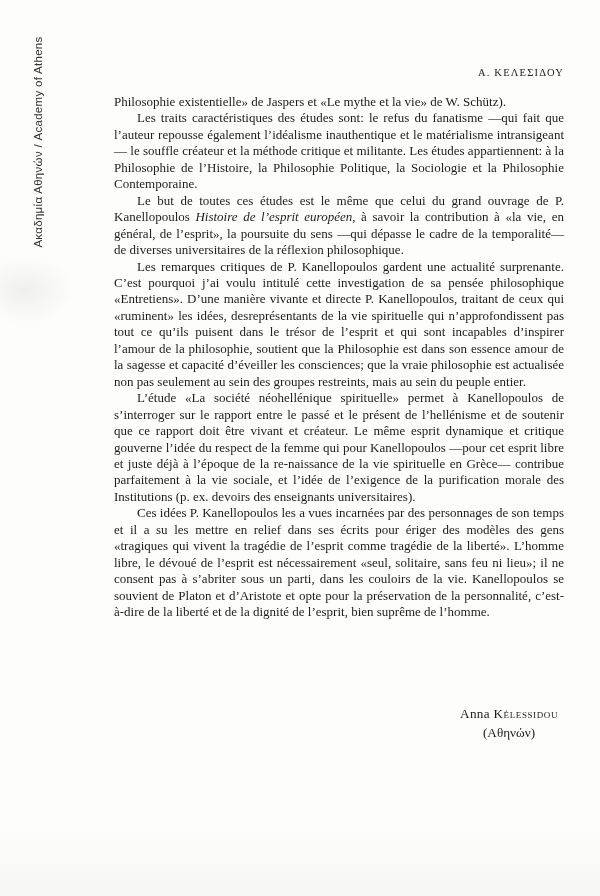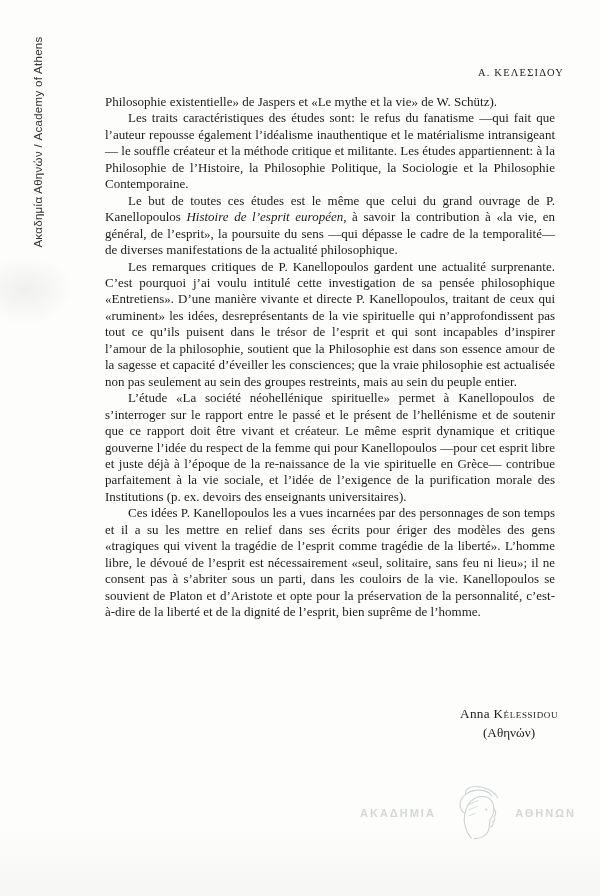--- a/index.html
+++ b/index.html
@@ -24,21 +24,21 @@
     transform-origin:center;
     white-space:nowrap;
     font-family:"Liberation Sans", sans-serif;
     font-size:11.5px;color:#333333;letter-spacing:0.3px;
   }
   .running-title{
     position:absolute;left:114px;width:450px;top:67px;
     text-align:right;font-size:10.5px;letter-spacing:1.2px;color:#222;
   }
   .body-text{
-    position:absolute;left:105px;top:94px;width:450px;
+    position:absolute;left:114px;top:94px;width:450px;
     font-size:13px;line-height:16.45px;text-align:justify;
   }
   .body-text p{margin:0;}
   .body-text p.indent{text-indent:23px;}
   .italic{font-style:italic;margin-top:44px;}
   .signature{
     position:absolute;right:42px;top:704px;text-align:center;
     font-size:13.2px;line-height:19px;
   }
   .signature .name{letter-spacing:0.3px;}
@@ -64,42 +64,26 @@
 
   <div class="edge-smudge"></div>
 
   <div class="stamp">Ακαδημία Αθηνών / Academy of Athens</div>
 
   <div class="running-title">Α. ΚΕΛΕΣΙΔΟΥ</div>
 
   <div class="body-text">
     <p>Philosophie existentielle» de Jaspers et «Le mythe et la vie» de W. Schütz).</p>
     <p class="indent">Les traits caractéristiques des études sont: le refus du fanatisme —qui fait que l’auteur repousse également l’idéalisme inauthentique et le matérialisme intransigeant— le souffle créateur et la méthode critique et militante. Les études appartiennent: à la Philosophie de l’Histoire, la Philosophie Politique, la Sociologie et la Philosophie Contemporaine.</p>
-    <p class="indent"><span>Le but de toutes ces études est le même que celui du grand ouvrage de P. Kanellopoulos </span><span class="italic">Histoire de l’esprit européen</span><span>, à savoir la contribution à «la vie, en général, de l’esprit», la poursuite du sens —qui dépasse le cadre de la temporalité— de diverses manifestations de la actualité philosophique.</span></p>
+    <p class="indent"><span>Le but de toutes ces études est le même que celui du grand ouvrage de P. Kanellopoulos </span><span class="italic">Histoire de l’esprit européen</span><span>, à savoir la contribution à «la vie, en général, de l’esprit», la poursuite du sens —qui dépasse le cadre de la temporalité— de diverses universitaires de la réflexion philosophique.</span></p>
     <p class="indent">Les remarques critiques de P. Kanellopoulos gardent une actualité surprenante. C’est pourquoi j’ai voulu intitulé cette investigation de sa pensée philosophique «Entretiens». D’une manière vivante et directe P. Kanellopoulos, traitant de ceux qui «ruminent» les idées, desreprésentants de la vie spirituelle qui n’approfondissent pas tout ce qu’ils puisent dans le trésor de l’esprit et qui sont incapables d’inspirer l’amour de la philosophie, soutient que la Philosophie est dans son essence amour de la sagesse et capacité d’éveiller les consciences; que la vraie philosophie est actualisée non pas seulement au sein des groupes restreints, mais au sein du peuple entier.</p>
     <p class="indent">L’étude «La société néohellénique spirituelle» permet à Kanellopoulos de s’interroger sur le rapport entre le passé et le présent de l’hellénisme et de soutenir que ce rapport doit être vivant et créateur. Le même esprit dynamique et critique gouverne l’idée du respect de la femme qui pour Kanellopoulos —pour cet esprit libre et juste déjà à l’époque de la re-naissance de la vie spirituelle en Grèce— contribue parfaitement à la vie sociale, et l’idée de l’exigence de la purification morale des Institutions (p. ex. devoirs des enseignants universitaires).</p>
     <p class="indent">Ces idées P. Kanellopoulos les a vues incarnées par des personnages de son temps et il a su les mettre en relief dans ses écrits pour ériger des modèles des gens «tragiques qui vivent la tragédie de l’esprit comme tragédie de la liberté». L’homme libre, le dévoué de l’esprit est nécessairement «seul, solitaire, sans feu ni lieu»; il ne consent pas à s’abriter sous un parti, dans les couloirs de la vie. Kanellopoulos se souvient de Platon et d’Aristote et opte pour la préservation de la personnalité, c’est-à-dire de la liberté et de la dignité de l’esprit, bien suprême de l’homme.</p>
   </div>
 
   <div class="signature">
     <div class="name"><span>Anna </span><span class="sc">Kélessidou</span></div>
     <div>(Αθηνών)</div>
   </div>
 
 
-  <div class="watermark">
-    <span>ΑΚΑΔΗΜΙΑ</span>
-    <span class="wm-logo">
-      <svg width="62" height="58" viewBox="0 0 64 60" aria-hidden="true">
-        <g stroke="#ccd1d3" stroke-width="1.1" fill="none" stroke-linecap="round">
-          <path d="M27 56 C21 49 18.5 39 20.5 30.5 C22.5 20.5 29 13 38.5 13 C46.5 13 50.5 18.5 50.5 26 C50.5 31 48.5 34 46.5 37 C45.5 41 46.5 45 44.5 49 C42.5 53.5 36.5 56.5 30.5 56.5"></path>
-          <path d="M50.5 26 C53.5 29 52.5 32 50.5 34.2 C52.5 36 51.5 38.2 49.3 39.2 C50.5 41.2 49.5 43.4 47.2 44.4"></path>
-          <path d="M20.5 30.5 C14 26.5 13.5 16.5 21.5 10.5 C29.5 4.5 44 4.8 48.3 12.5"></path>
-          <path d="M21.5 10.5 C20 6.5 24.5 2.5 30.5 2.5 C40.5 2.5 50.5 6.5 54.5 14.5"></path>
-          <path d="M25 21 L34.5 17 M24 27 L33.5 23 M24.5 33 L31 30.5" stroke-width="0.8"></path>
-          <circle cx="42.5" cy="26.5" r="1.2" fill="#ccd1d3" stroke="none"></circle>
-        </g>
-      </svg>
-    </span>
-    <span>ΑΘΗΝΩΝ</span>
-  </div>
 
 </div>
 
 </body></html>

